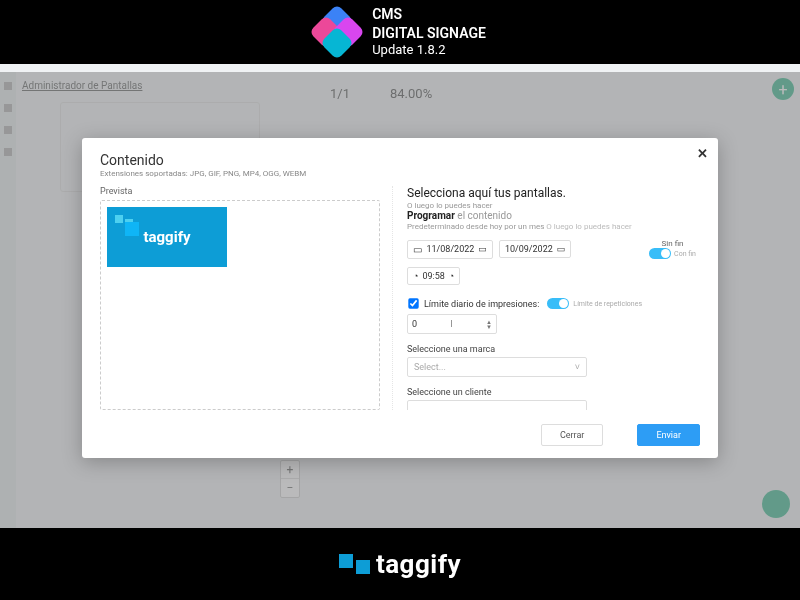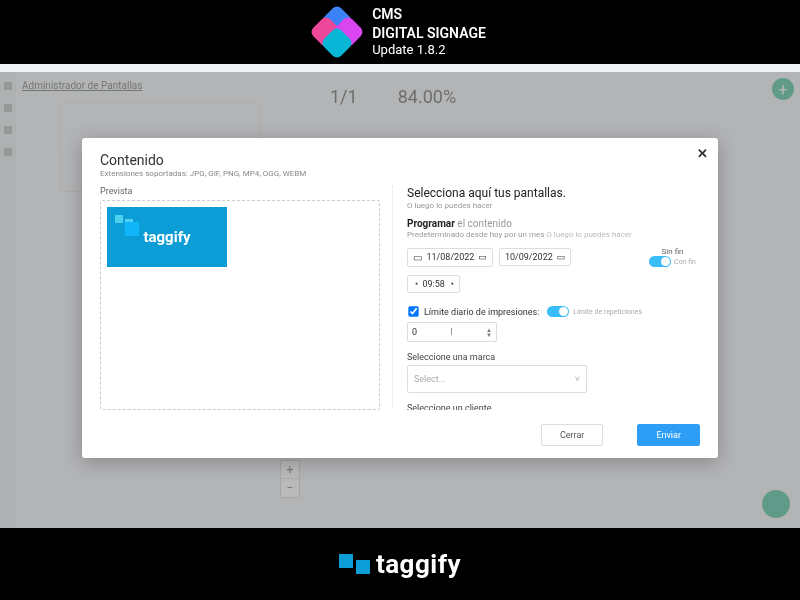--- a/index.html
+++ b/index.html
@@ -12,21 +12,21 @@
   .s1{ background:#3b82f6; top:0; left:11px; transform:rotate(45deg);}
   .s2{ background:#ec4899; top:11px; left:0; transform:rotate(45deg);}
   .s3{ background:#d946ef; top:11px; left:22px; transform:rotate(45deg);}
   .s4{ background:#06b6d4; top:22px; left:11px; transform:rotate(45deg);}
   .banner-text { color:#fff; font-size:14px; line-height:1.3; font-weight:600;}
   .banner-text .l2 { font-weight:400; font-size:13px;}
   
   
   .app-bg { position:absolute; top:72px; left:0; right:0; bottom:72px; background:#eef1f3; filter:grayscale(0.2) opacity(0.55);}
   .app-header { position:absolute; top:8px; left:22px; font-size:10px; color:#555;text-decoration:underline;}
-  .app-stats { position:absolute; top:14px; left:330px; display:flex; gap:40px; font-size:18px; color:#444;}
+  .app-stats { position:absolute; top:14px; left:330px; display:flex; gap:40px; font-size:13px; color:#444;}
   .app-add { position:absolute; top:6px; right:6px; width:22px; height:22px; border-radius:50%; background:#10b981; color:#fff; display:flex; align-items:center; justify-content:center; font-size:16px;}
   .app-sidebar { position:absolute; top:0; left:0; width:16px; height:100%; background:#e3e7ea; display:flex; flex-direction:column; gap:14px; padding-top:10px; align-items:center;}
   .app-sidebar div{ width:8px; height:8px; background:#aaa;}
   .map-hint { position:absolute; left:60px; top:30px; width:200px; height:90px; border:1px solid #ddd; border-radius:3px; }
   .zoom { position:absolute; left:280px; bottom:30px; width:20px; background:#fff; border:1px solid #ccc; border-radius:2px; font-size:12px; text-align:center; color:#555;}
   .zoom div { height:18px; line-height:18px; border-bottom:1px solid #ddd;}
   .assist { position:absolute; right:10px; bottom:10px; width:28px; height:28px; border-radius:50%; background:#10b981;}
   
   
   .modal-backdrop { position:absolute; top:72px; left:0; right:0; bottom:72px; background:rgba(0,0,0,0.25);}
@@ -42,36 +42,36 @@
   .taggify-mini { color:#fff; font-size:15px; font-weight:700; position:relative;}
   .taggify-mini::before { content:""; position:absolute; left:-18px; top:-6px; width:14px; height:14px; background:#0d9dd6; filter:brightness(1.15);}
   .taggify-sq { position:absolute; left:8px; top:8px; display:flex; gap:2px;}
   .taggify-sq span{ width:8px; height:8px; background:#4dd0f0;}
   .taggify-sq span:nth-child(2){ margin-top:4px;}
   
   .col-right { flex:1; font-size:10px; color:#333; padding-right:4px; overflow-y:auto; border-left:1px dotted #e5e5e5; padding-left:14px;}
   .col-right::-webkit-scrollbar{ width:6px;} .col-right::-webkit-scrollbar-thumb{ background:#ddd;}
   .sel-title{ font-size:12px; color:#222;}
   .hint{ font-size:8px; color:#999; margin-top:1px;}
-  .section-h{ font-size:10px; margin-top:8px; color:#222;}
+  .section-h{ font-size:10px; margin-top:0; color:#222;}
   .section-h .gray{ color:#999; font-weight:400;}
   .hint-inline{ font-size:8px; color:#bbb;}
   .row{ display:flex; align-items:center; gap:6px; margin-top:8px;}
   .date-field{ display:flex; align-items:center; gap:4px; border:1px solid #ddd; border-radius:2px; padding:3px 5px; font-size:9px; background:#fff;}
   .date-field .cal{ font-size:10px;}
   .toggle-block{ margin-left:auto; display:flex; flex-direction:column; align-items:center; font-size:8px; color:#666;}
   .toggle{ width:22px; height:11px; border-radius:6px; background:#38bdf8; position:relative;}
   .toggle::after{ content:""; position:absolute; right:1px; top:1px; width:9px; height:9px; border-radius:50%; background:#fff;}
   .label-check{ display:flex; align-items:center; gap:4px; margin-top:12px; font-size:9px;}
   .label-check input{ transform:scale(0.8);}
   .label-check .toggle{ margin-left:4px;}
   .num-input{ margin-top:4px; border:1px solid #ddd; border-radius:2px; width:90px; height:20px; display:flex; align-items:center; justify-content:space-between; padding:0 4px; font-size:9px;}
   .num-input .spin{ display:flex; flex-direction:column; font-size:6px; line-height:5px; color:#777;}
   .field-label{ font-size:9px; color:#444; margin-top:10px;}
-  .select{ margin-top:3px; width:180px; height:28px; border:1px solid #ddd; border-radius:2px; display:flex; align-items:center; justify-content:space-between; padding:0 6px; font-size:9px; color:#aaa; background:#fff;}
+  .select{ margin-top:3px; width:180px; height:20px; border:1px solid #ddd; border-radius:2px; display:flex; align-items:center; justify-content:space-between; padding:0 6px; font-size:9px; color:#aaa; background:#fff;}
   .modal-footer{ display:flex; justify-content:flex-end; gap:6px; margin-top:8px; padding-top:6px;}
   .btn{ font-size:9px; padding:5px 18px; border-radius:2px; border:1px solid #ddd; background:#fff; color:#555; cursor:pointer;}
   .btn.primary{ background:#2d9df5; color:#fff; border-color:#2d9df5;margin-left:28px;}
   
   
   .bottom-banner{ position:absolute; bottom:0; left:0; right:0; height:72px; background:#000; display:flex; align-items:center; justify-content:center; gap:6px;}
   .bb-sq{ display:flex; gap:3px;}
   .bb-sq span{ width:14px; height:14px; background:#0d9dd6;}
   .bb-sq span:nth-child(2){ margin-top:6px;}
   .bb-text{ color:#fff; font-size:26px; font-weight:700; letter-spacing:0.5px;}

